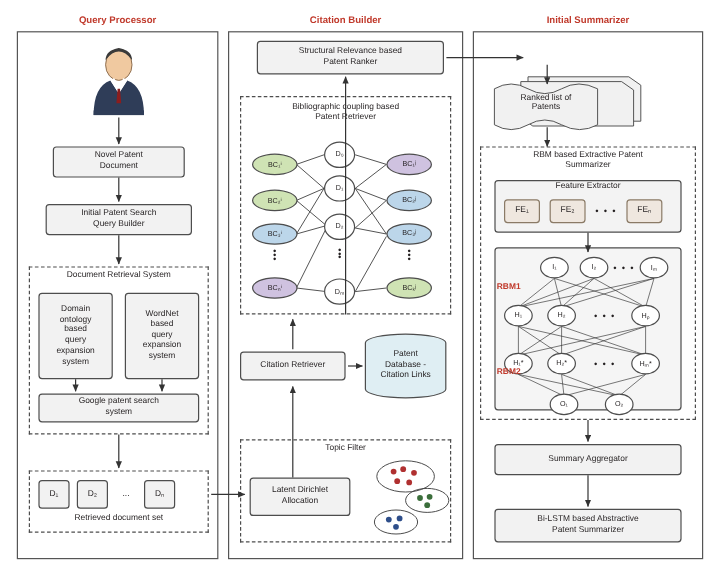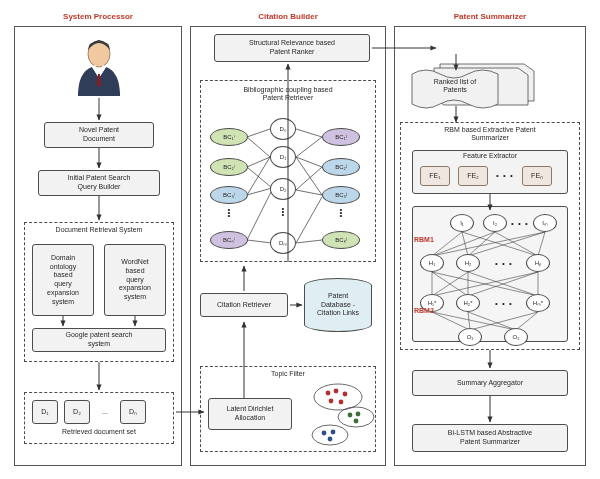--- a/index.html
+++ b/index.html
@@ -109,23 +109,23 @@
   }
   .avatar{position:absolute;}
 </style>
 </head>
 <body>
 
 <div class="panel" style="left:14px;top:26px;width:168px;height:440px;"></div>
 <div class="panel" style="left:190px;top:26px;width:196px;height:440px;"></div>
 <div class="panel" style="left:394px;top:26px;width:192px;height:440px;"></div>
 
-<div class="panel-title" style="left:14px;top:12px;width:168px;">System Processor</div>
+<div class="panel-title" style="left:14px;top:12px;width:168px;">Query Processor</div>
 <div class="panel-title" style="left:190px;top:12px;width:196px;">Citation Builder</div>
-<div class="panel-title" style="left:394px;top:12px;width:192px;">Patent Summarizer</div>
+<div class="panel-title" style="left:394px;top:12px;width:192px;">Initial Summarizer</div>
 
 <div class="avatar" style="left:70px;top:34px;width:58px;height:62px;">
   <svg width="58" height="62" viewBox="0 0 58 62">
     <ellipse cx="29" cy="20" rx="11" ry="13" fill="#f0c9a0" stroke="#8a6a4a" stroke-width="0.8"></ellipse>
     <path d="M18 16 Q29 2 40 16 Q40 8 29 6 Q18 8 18 16Z" fill="#3a3a3a"></path>
     <path d="M8 62 Q8 38 22 33 L29 44 L36 33 Q50 38 50 62 Z" fill="#2f3d58"></path>
     <path d="M22 33 L29 44 L36 33 L33 31 L29 37 L25 31 Z" fill="#ffffff"></path>
     <path d="M28 40 L30 40 L31 52 L27 52 Z" fill="#8c1d1d"></path>
     <rect x="8" y="58" width="42" height="4" fill="#2f3d58"></rect>
   </svg>

